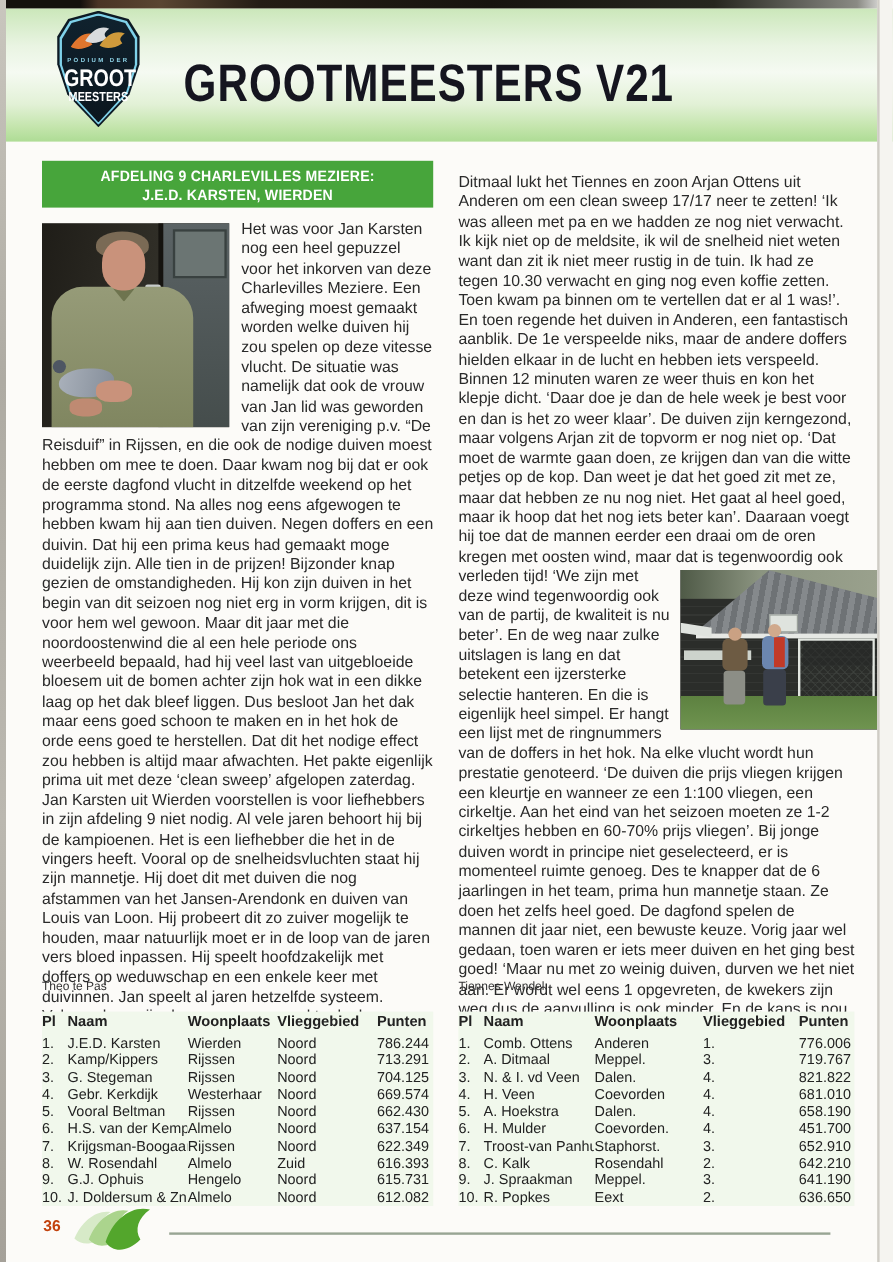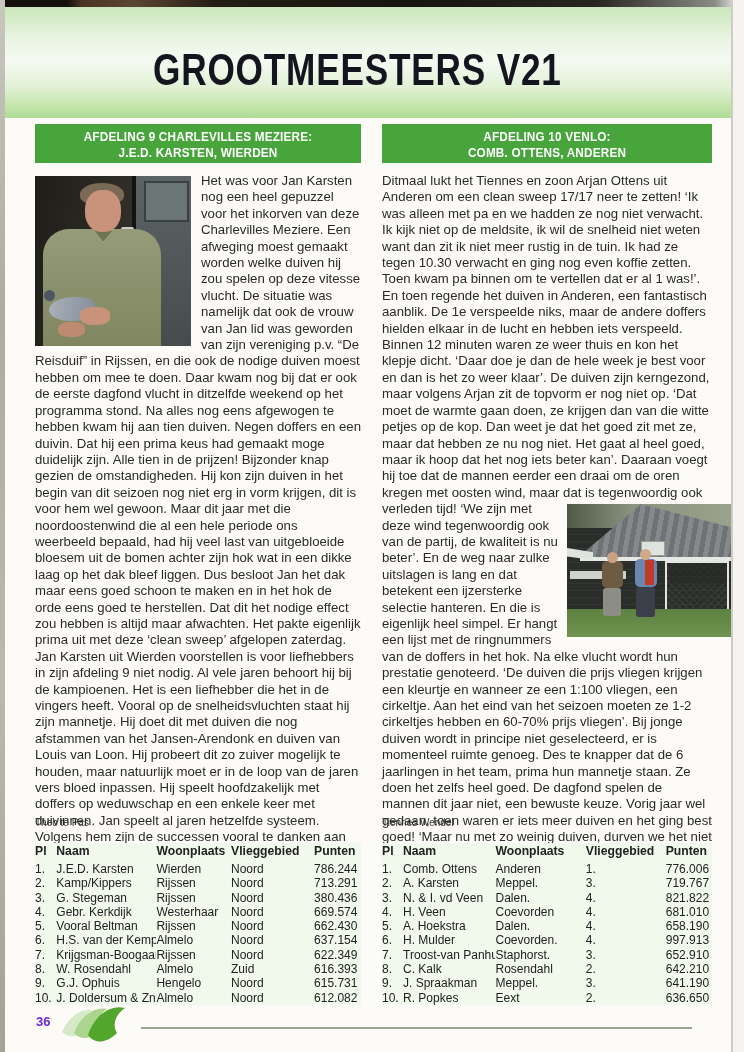--- a/index.html
+++ b/index.html
@@ -33,21 +33,21 @@
     font-size:20px;font-weight:800;color:#fff;transform:scaleX(.82);letter-spacing:0;}
   .badge-meesters{position:absolute;left:0;top:66px;width:100%;text-align:center;z-index:3;
     font-size:11px;font-weight:800;color:#fff;transform:scaleX(.82);}
 
   
   .sec-head{height:39px;background:#47a53b;color:#fff;text-align:center;
     font-weight:800;font-size:12.5px;line-height:16px;padding-top:5px;box-sizing:border-box;}
   .sec-head div{transform:scaleX(.94);letter-spacing:.2px;}
 
   
-  .col{position:absolute;top:124px;}
+  .col{position:absolute;top:134px;}
   .col-left{left:35px;width:326px;}
   .col-right{left:382px;width:330px;}
   .body-text{margin:10px 0 0;font-size:13.2px;line-height:16.4px;color:#2a2a2a;text-align:left;}
 
   
   .ph{position:relative;display:block;overflow:hidden;}
   .ph span{position:absolute;display:block;}
   .ph1{float:left;width:156px;height:170px;margin:3px 10px 2px 0;
     background:linear-gradient(100deg,#1f1d18,#2f2d26 50%,#3b3a33);}
   .ph1 .door{left:62%;top:0;width:38%;height:100%;background:linear-gradient(180deg,#5b6365,#454d4c);border-left:4px solid #15130f;}
@@ -92,32 +92,45 @@
 
   
   table.rtable{position:absolute;top:843px;background:#f1f8ec;border-collapse:collapse;
     table-layout:fixed;font-size:12px;color:#222;padding:7px 10px 6px;}
   table.t-left{left:35px;width:326px;}
   table.t-right{left:382px;width:330px;padding-left:8px;padding-right:8px;}
   .rtable th{text-align:left;font-weight:bold;font-size:12.2px;line-height:16px;padding:0 2px 3px 0;white-space:nowrap;margin-top:28px;}
   .rtable td{line-height:14.3px;padding:0 2px 0 0;white-space:nowrap;overflow:hidden;}
 
   
-  .page-num{position:absolute;left:36px;top:1014px;font-size:13px;font-weight:800;color:#6d28d9;}
+  .page-num{position:absolute;left:36px;top:1014px;font-size:13px;font-weight:800;color:#c2410c;}
   .foot-birds{position:absolute;left:58px;top:1000px;}
   .foot-rule{position:absolute;left:141px;top:1027px;width:551px;height:2px;background:#98a594;}
 </style>
 </head>
 <body>
 
 <div class="page">
 
   <div class="band"></div>
   <h1 class="title">GROOTMEESTERS V21</h1>
 
+  <div class="badge">
+    <span class="shield sh-outer" style="position:absolute;inset:0;"></span>
+    <span class="shield sh-ring" style="position:absolute;inset:2px;"></span>
+    <span class="shield sh-inner" style="position:absolute;inset:4px;"></span>
+    <svg width="50" height="30" viewBox="0 0 50 30">
+      <path d="M2 20 C8 10 16 7 22 10 C18 13 17 15 20 18 C14 22 6 23 2 20 Z" fill="#e0762e"></path>
+      <path d="M14 15 C20 5 28 2 34 5 C30 8 29 10 32 13 C26 17 18 18 14 15 Z" fill="#d8dbdd"></path>
+      <path d="M26 19 C32 9 40 6 47 9 C43 12 42 14 45 17 C38 22 30 22 26 19 Z" fill="#cf9a3b"></path>
+    </svg>
+    <div class="badge-top">PODIUM DER</div>
+    <div class="badge-groot">GROOT</div>
+    <div class="badge-meesters">MEESTERS</div>
+  </div>
 
   <section class="col col-left">
     <div class="sec-head">
       <div>AFDELING 9 CHARLEVILLES MEZIERE:</div>
       <div>J.E.D. KARSTEN, WIERDEN</div>
     </div>
     <p class="body-text">
       <span class="ph ph1">
         <span class="door"></span>
         <span class="pane"></span>
@@ -129,24 +142,20 @@
         <span class="pigeon"></span>
         <span class="phead"></span>
         <span class="hand"></span>
         <span class="hand2"></span>
       </span>
       <span>Het was voor Jan Karsten nog een heel gepuzzel voor het inkorven van deze Charlevilles Meziere. Een afweging moest gemaakt worden welke duiven hij zou spelen op deze vitesse vlucht. De situatie was namelijk dat ook de vrouw van Jan lid was geworden van zijn vereniging p.v. “De Reisduif” in Rijssen, en die ook de nodige duiven moest hebben om mee te doen. Daar kwam nog bij dat er ook de eerste dagfond vlucht in ditzelfde weekend op het programma stond. Na alles nog eens afgewogen te hebben kwam hij aan tien duiven. Negen doffers en een duivin. Dat hij een prima keus had gemaakt moge duidelijk zijn. Alle tien in de prijzen! Bijzonder knap gezien de omstandigheden. Hij kon zijn duiven in het begin van dit seizoen nog niet erg in vorm krijgen, dit is voor hem wel gewoon. Maar dit jaar met die noordoostenwind die al een hele periode ons weerbeeld bepaald, had hij veel last van uitgebloeide bloesem uit de bomen achter zijn hok wat in een dikke laag op het dak bleef liggen. Dus besloot Jan het dak maar eens goed schoon te maken en in het hok de orde eens goed te herstellen. Dat dit het nodige effect zou hebben is altijd maar afwachten. Het pakte eigenlijk prima uit met deze ‘clean sweep’ afgelopen zaterdag. Jan Karsten uit Wierden voorstellen is voor liefhebbers in zijn afdeling 9 niet nodig. Al vele jaren behoort hij bij de kampioenen. Het is een liefhebber die het in de vingers heeft. Vooral op de snelheidsvluchten staat hij zijn mannetje. Hij doet dit met duiven die nog afstammen van het Jansen-Arendonk en duiven van Louis van Loon. Hij probeert dit zo zuiver mogelijk te houden, maar natuurlijk moet er in de loop van de jaren vers bloed inpassen. Hij speelt hoofdzakelijk met doffers op weduwschap en een enkele keer met duivinnen. Jan speelt al jaren hetzelfde systeem. Volgens hem zijn de successen vooral te danken aan het feit dat alles op natuurlijke basis gehouden wordt. Nooit zal er gekuurd worden voor het geel of anderszins. Om zijn duiven gezond te houden zweert hij bij Allecine, een natuurlijke antibiotica … uit knoflook. Dan op maandag Clinee-Tril. Hij doet dit al vanaf 1992, dus al ruim 30 jaar. Ook andere liefhebbers gaan bij Jan ten rade, zo speelt de combinatie Elfrink uit Almelo de pannen van het dak met duiven van Jan. Ze zijn goed bezig daar in Wierden.</span>
     </p>
   </section>
 
   <section class="col col-right">
-    <div class="sec-head">
-      <div>AFDELING 10 VENLO:</div>
-      <div>COMB. OTTENS, ANDEREN</div>
-    </div>
     <p class="body-text">
       <span>Ditmaal lukt het Tiennes en zoon Arjan Ottens uit Anderen om een clean sweep 17/17 neer te zetten! ‘Ik was alleen met pa en we hadden ze nog niet verwacht. Ik kijk niet op de meldsite, ik wil de snelheid niet weten want dan zit ik niet meer rustig in de tuin. Ik had ze tegen 10.30 verwacht en ging nog even koffie zetten. Toen kwam pa binnen om te vertellen dat er al 1 was!’. En toen regende het duiven in Anderen, een fantastisch aanblik. De 1e verspeelde niks, maar de andere doffers hielden elkaar in de lucht en hebben iets verspeeld. Binnen 12 minuten waren ze weer thuis en kon het klepje dicht. ‘Daar doe je dan de hele week je best voor en dan is het zo weer klaar’. De duiven zijn kerngezond, maar volgens Arjan zit de topvorm er nog niet op. ‘Dat moet de warmte gaan doen, ze krijgen dan van die witte petjes op de kop. Dan weet je dat het goed zit met ze, maar dat hebben ze nu nog niet. Het gaat al heel goed, maar ik hoop dat het nog iets beter kan’. Daaraan voegt hij toe dat de mannen eerder een draai om de oren kregen met oosten wind, maar dat is tegenwoordig ook verleden tijd! ‘We</span>
       <span class="ph ph2">
         <span class="hedge"></span>
         <span class="wall"></span>
         <span class="roof"></span>
         <span class="fascia"></span>
         <span class="awning"></span>
         <span class="win"></span>
         <span class="nest"></span>
@@ -198,21 +207,21 @@
           <td>Kamp/Kippers</td>
           <td>Rijssen</td>
           <td>Noord</td>
           <td>713.291</td>
         </tr>
         <tr>
           <td>3.</td>
           <td>G. Stegeman</td>
           <td>Rijssen</td>
           <td>Noord</td>
-          <td>380.436</td>
+          <td>704.125</td>
         </tr>
         <tr>
           <td>4.</td>
           <td>Gebr. Kerkdijk</td>
           <td>Westerhaar</td>
           <td>Noord</td>
           <td>669.574</td>
         </tr>
         <tr>
           <td>5.</td>
@@ -279,21 +288,21 @@
     <tbody>
         <tr>
           <td>1.</td>
           <td>Comb. Ottens</td>
           <td>Anderen</td>
           <td>1.</td>
           <td>776.006</td>
         </tr>
         <tr>
           <td>2.</td>
-          <td>A. Karsten</td>
+          <td>A. Ditmaal</td>
           <td>Meppel.</td>
           <td>3.</td>
           <td>719.767</td>
         </tr>
         <tr>
           <td>3.</td>
           <td>N. &amp; I. vd Veen</td>
           <td>Dalen.</td>
           <td>4.</td>
           <td>821.822</td>
@@ -310,21 +319,21 @@
           <td>A. Hoekstra</td>
           <td>Dalen.</td>
           <td>4.</td>
           <td>658.190</td>
         </tr>
         <tr>
           <td>6.</td>
           <td>H. Mulder</td>
           <td>Coevorden.</td>
           <td>4.</td>
-          <td>997.913</td>
+          <td>451.700</td>
         </tr>
         <tr>
           <td>7.</td>
           <td>Troost-van Panhuis</td>
           <td>Staphorst.</td>
           <td>3.</td>
           <td>652.910</td>
         </tr>
         <tr>
           <td>8.</td>

